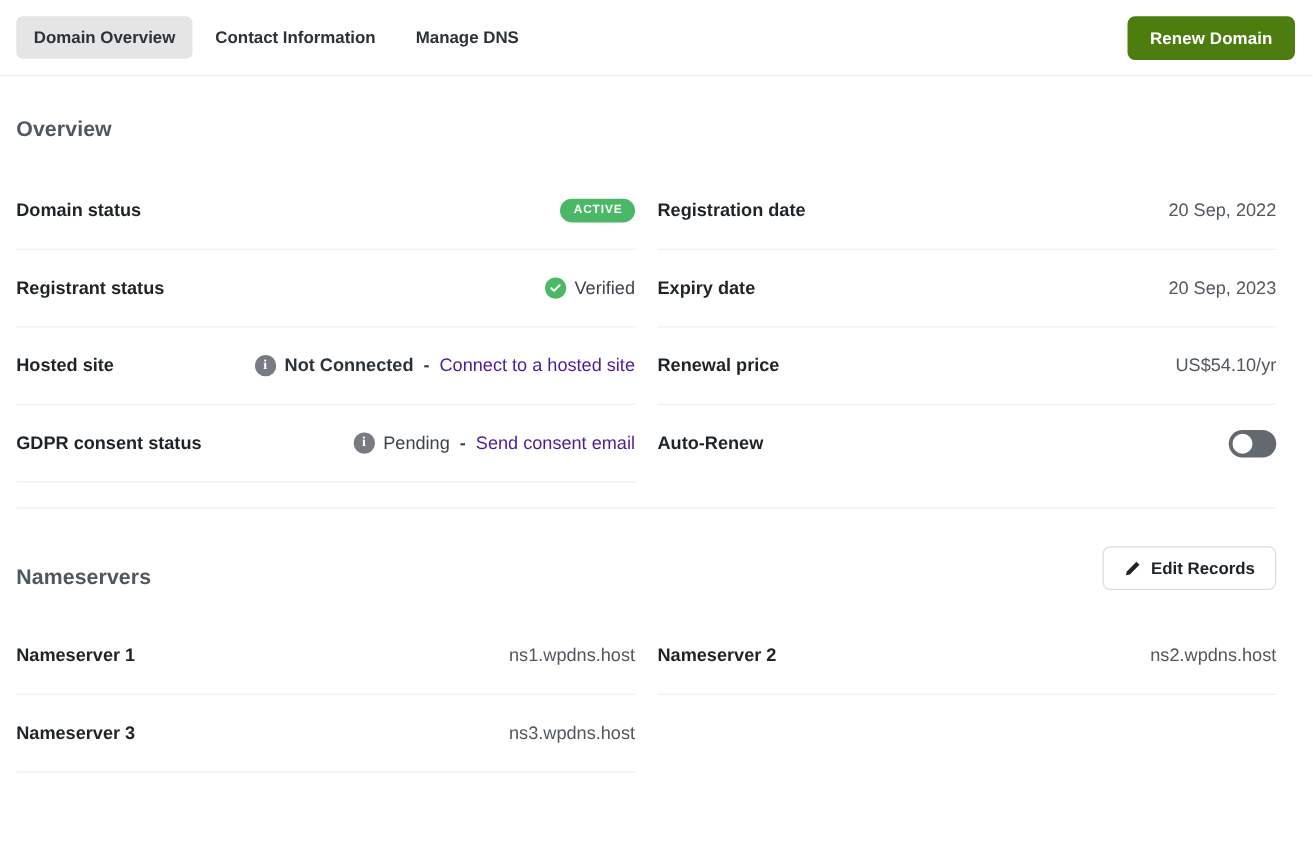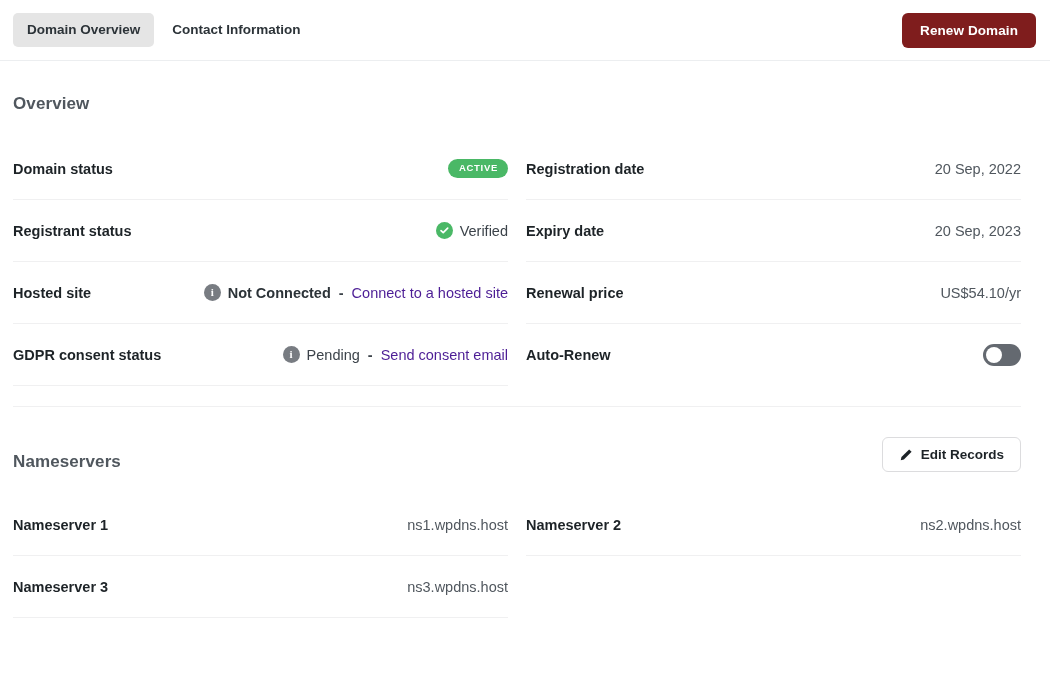--- a/index.html
+++ b/index.html
@@ -44,21 +44,21 @@
     font-family: "Liberation Sans", sans-serif;
   }
   .tab.active {
     background: #e5e5e5;
   }
   .tab.inactive { color: #2c3338; }
 
   .topbar-spacer { flex: 1 1 auto; }
 
   .renew-btn {
-    background: #7f1d1d;
+    background: #4d7c0f;
     color: #ffffff;
     font-size: 13.5px;
     font-weight: bold;
     border: none;
     border-radius: 6px;
     padding: 10px 18px;
     cursor: pointer;
     white-space: nowrap;
     font-family: "Liberation Sans", sans-serif;
     letter-spacing: .1px;
@@ -216,20 +216,21 @@
     margin-top: 20px;
   }
 </style>
 </head>
 <body>
 
 <div class="topbar">
   <div class="tabs">
     <button class="tab active">Domain Overview</button>
     <button class="tab inactive">Contact Information</button>
+    <button class="tab inactive">Manage DNS</button>
   </div>
   <div class="topbar-spacer"></div>
   <button class="renew-btn">Renew Domain</button>
 </div>
 
 <div class="section">
 
   <div class="section-head section-overview-head">
     <div class="section-title">Overview</div>
   </div>

